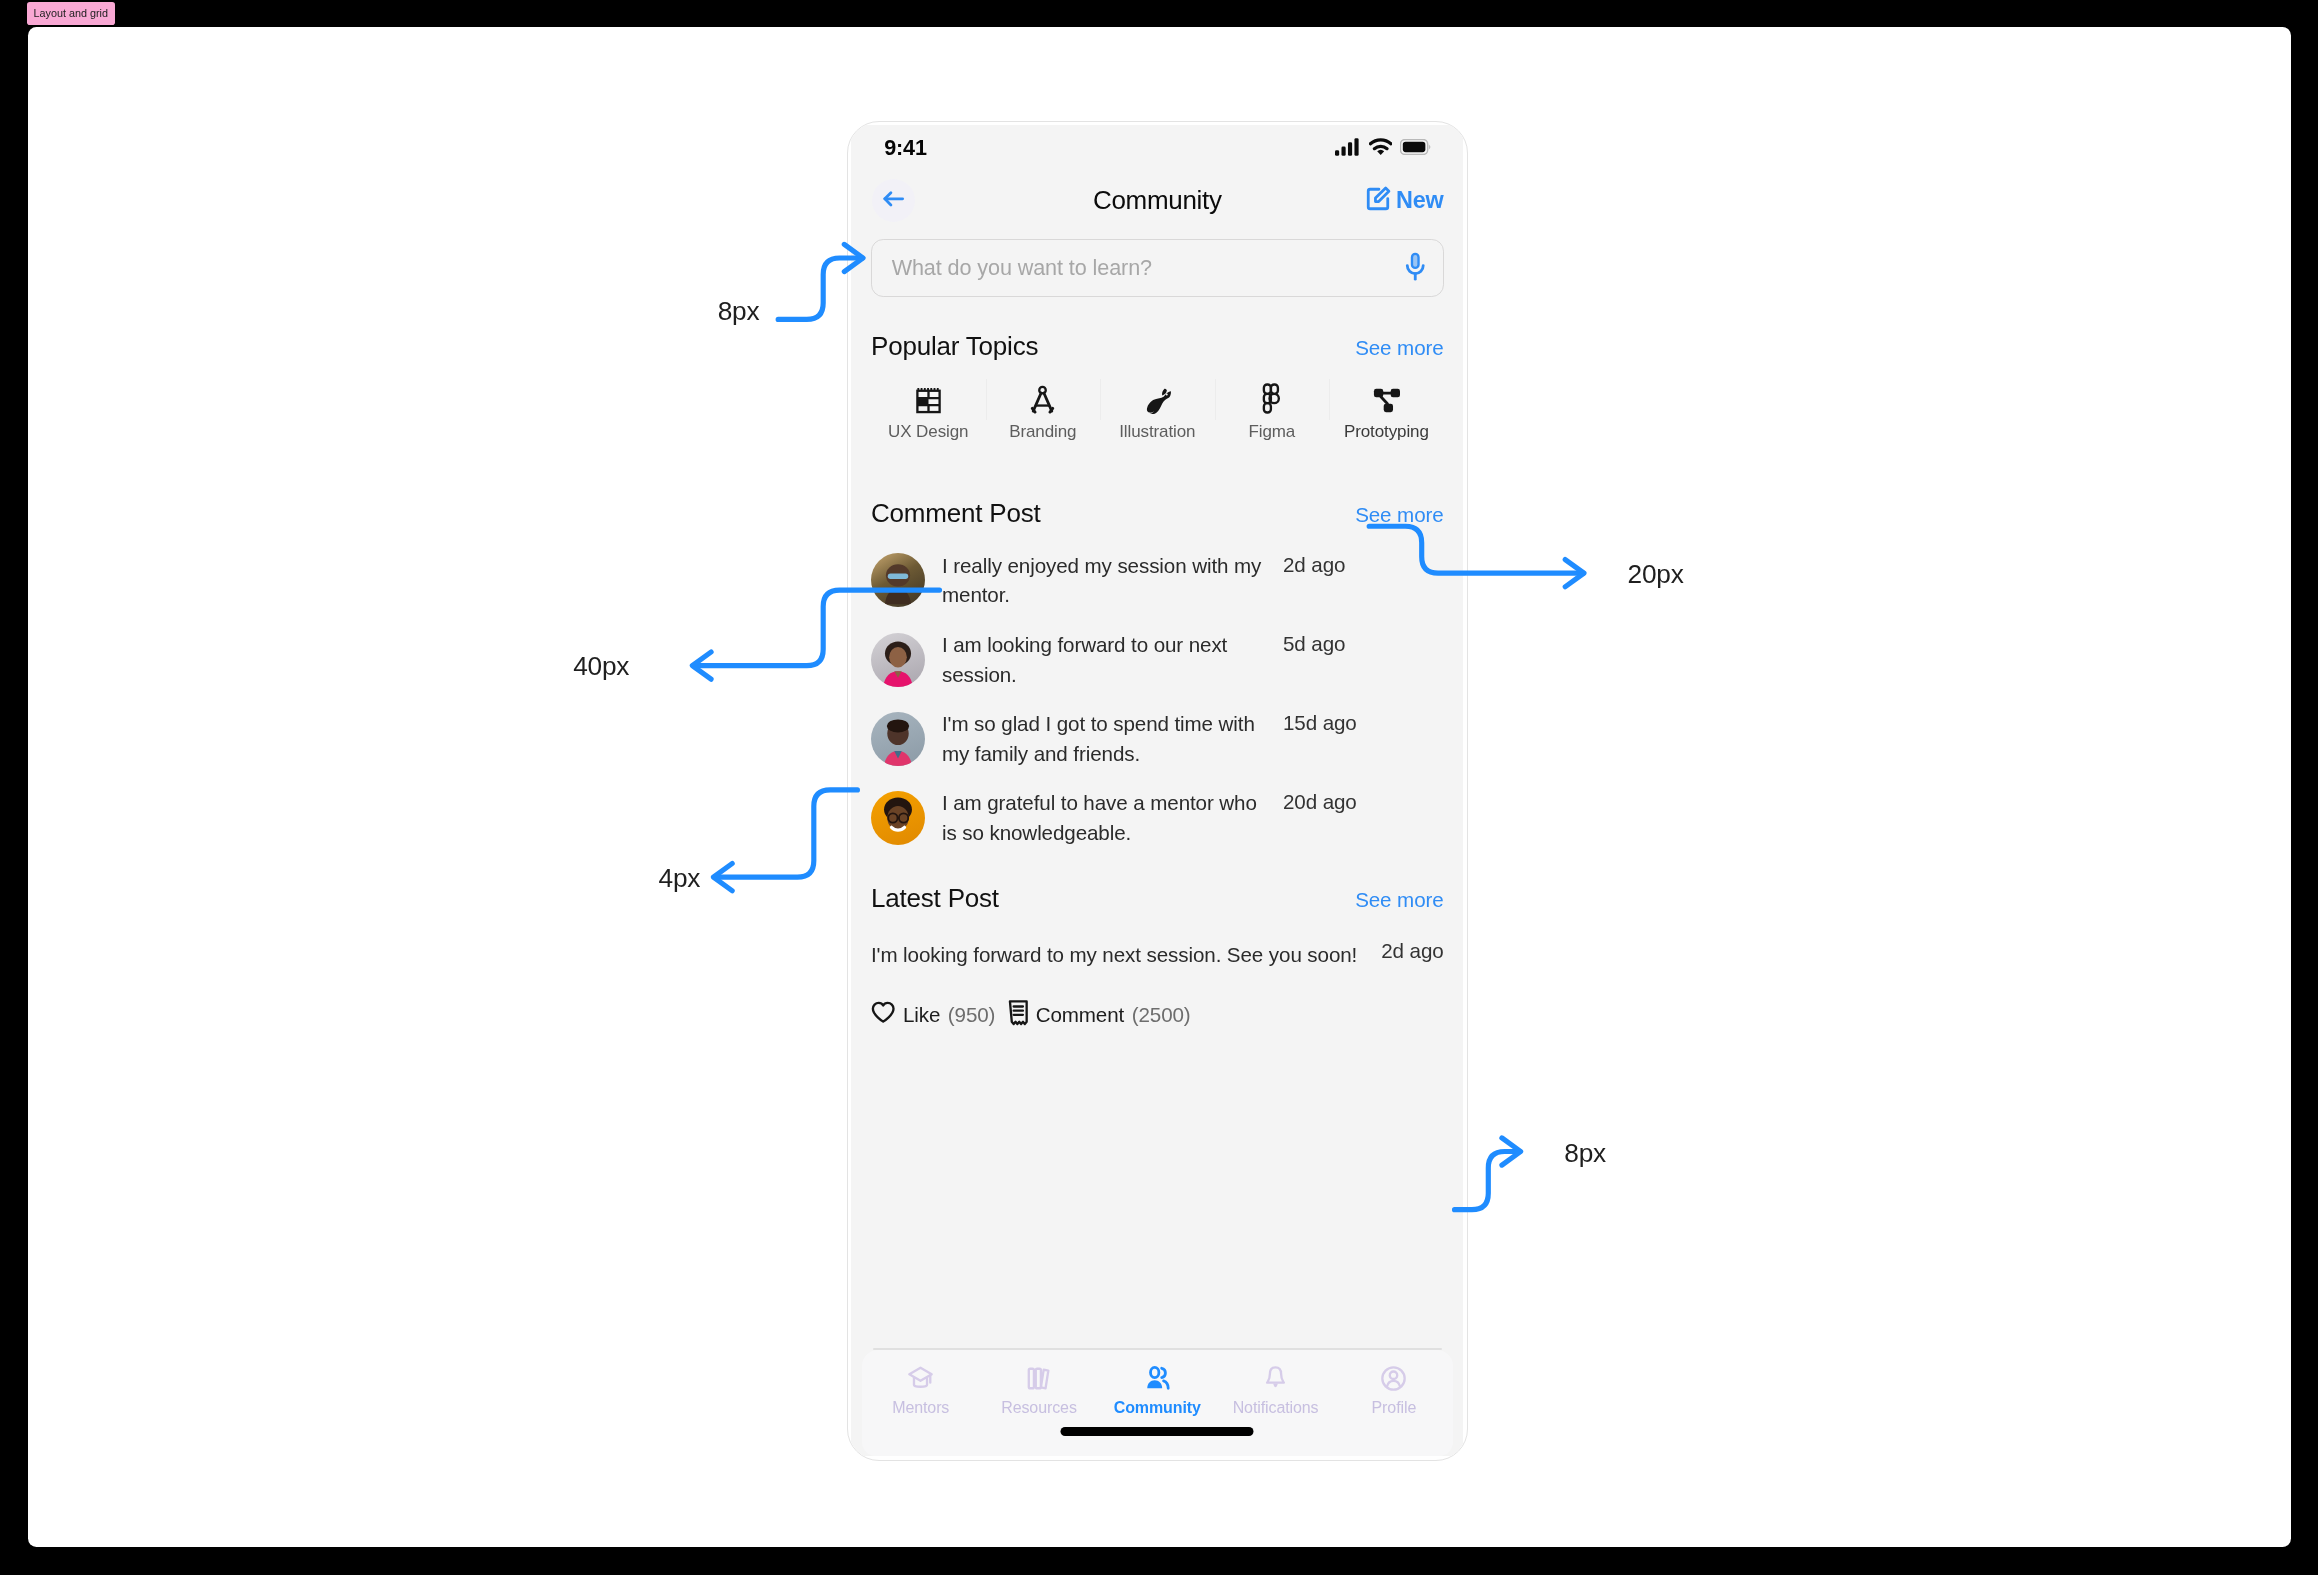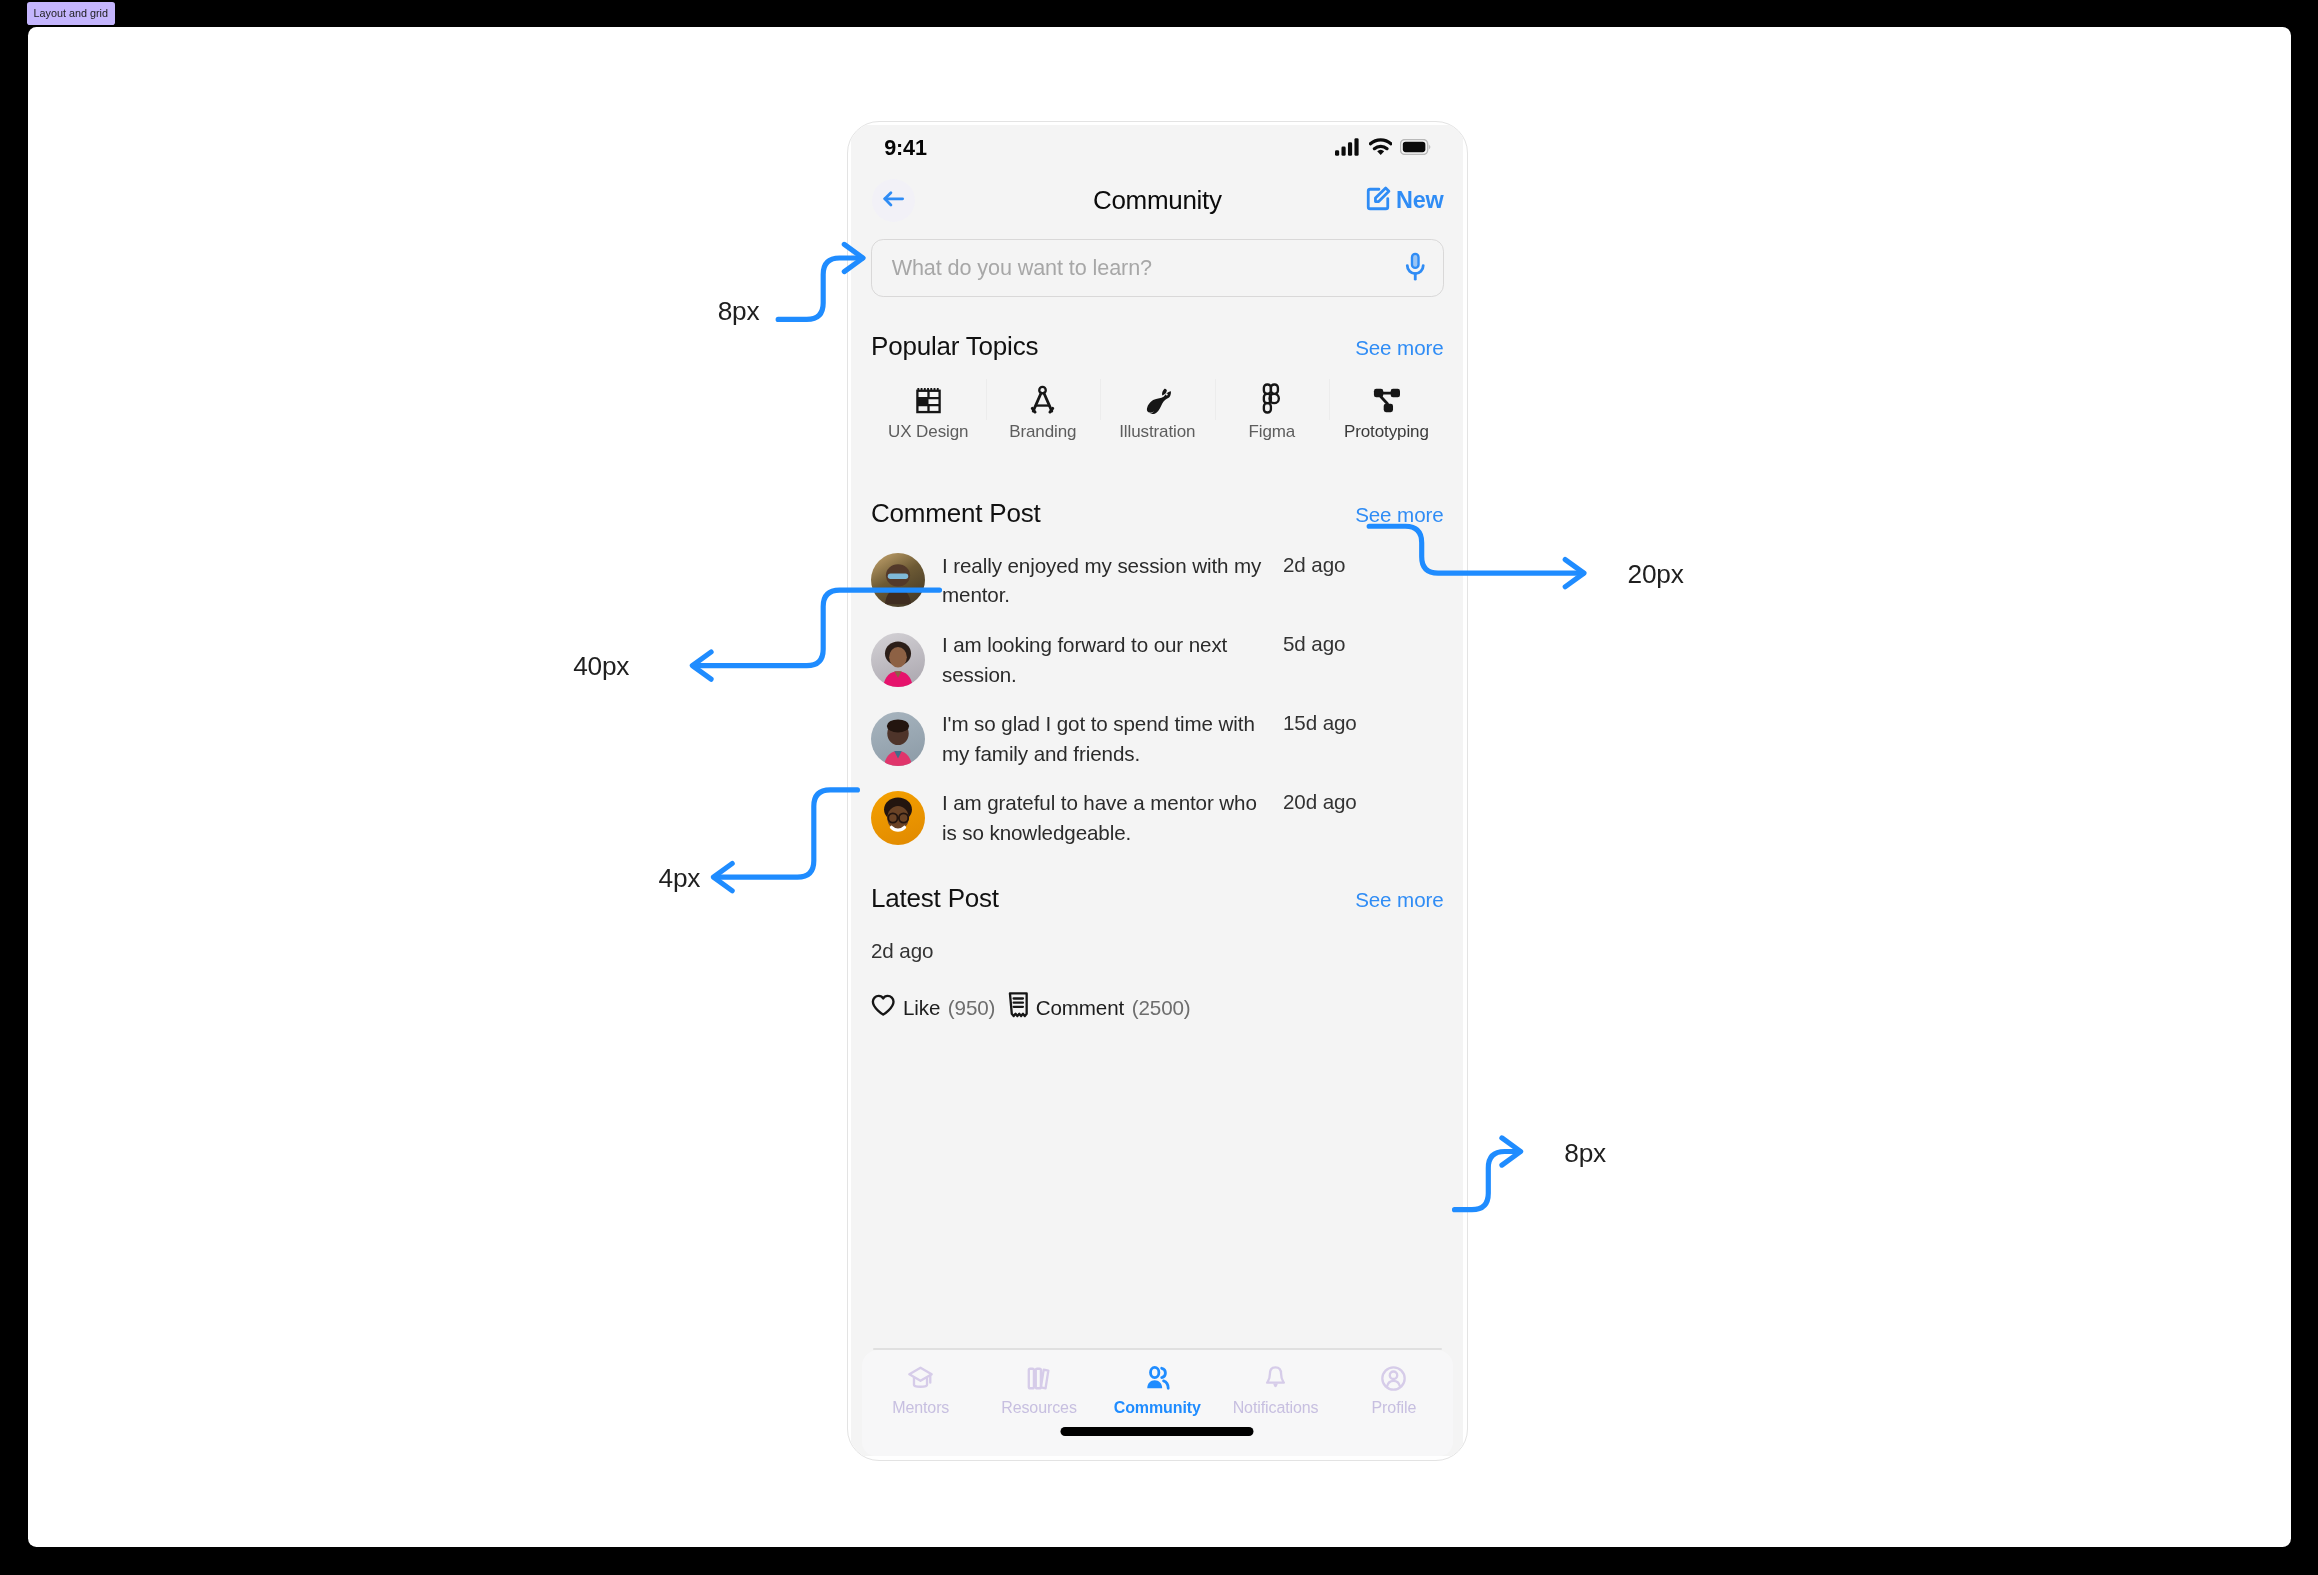--- a/index.html
+++ b/index.html
@@ -13,21 +13,21 @@
     position: relative;
     font-family: "Liberation Sans", sans-serif;
     overflow: hidden;
   }
 
   
   #frame-label {
     position: absolute;
     left: 27px;
     top: 2.3px;
-    background: #c4b5fd;
+    background: #f9a8d4;
     color: #1c1c1c;
     font-size: 10.8px;
     line-height: 1;
     padding: 5.6px 6.6px 6.1px 6.6px;
     border-radius: 2.8px;
     white-space: nowrap;
     z-index: 40;
   }
 
   
@@ -557,20 +557,21 @@
           <div class="post-time">20d ago</div>
         </div>
       </div>
 
       <div class="section-head" id="latest-head">
         <div class="section-title">Latest Post</div>
         <div class="see-more">See more</div>
       </div>
 
       <div class="latest-body">
+        <div class="latest-text">I'm looking forward to my next session. See you soon!</div>
         <div class="latest-time">2d ago</div>
       </div>
 
       <div class="actions">
         <div class="action">
           <span>
             <svg width="24.4" height="22.5" viewBox="0 0 52 48">
               <path d="M26 44S4 30 4 16.5C4 9.5 9.5 4 16.5 4 21 4 24.3 6.4 26 9.6 27.7 6.4 31 4 35.5 4 42.5 4 48 9.5 48 16.5 48 30 26 44 26 44z" fill="none" stroke="#161616" stroke-width="5" stroke-linejoin="round"></path>
             </svg>
           </span>

